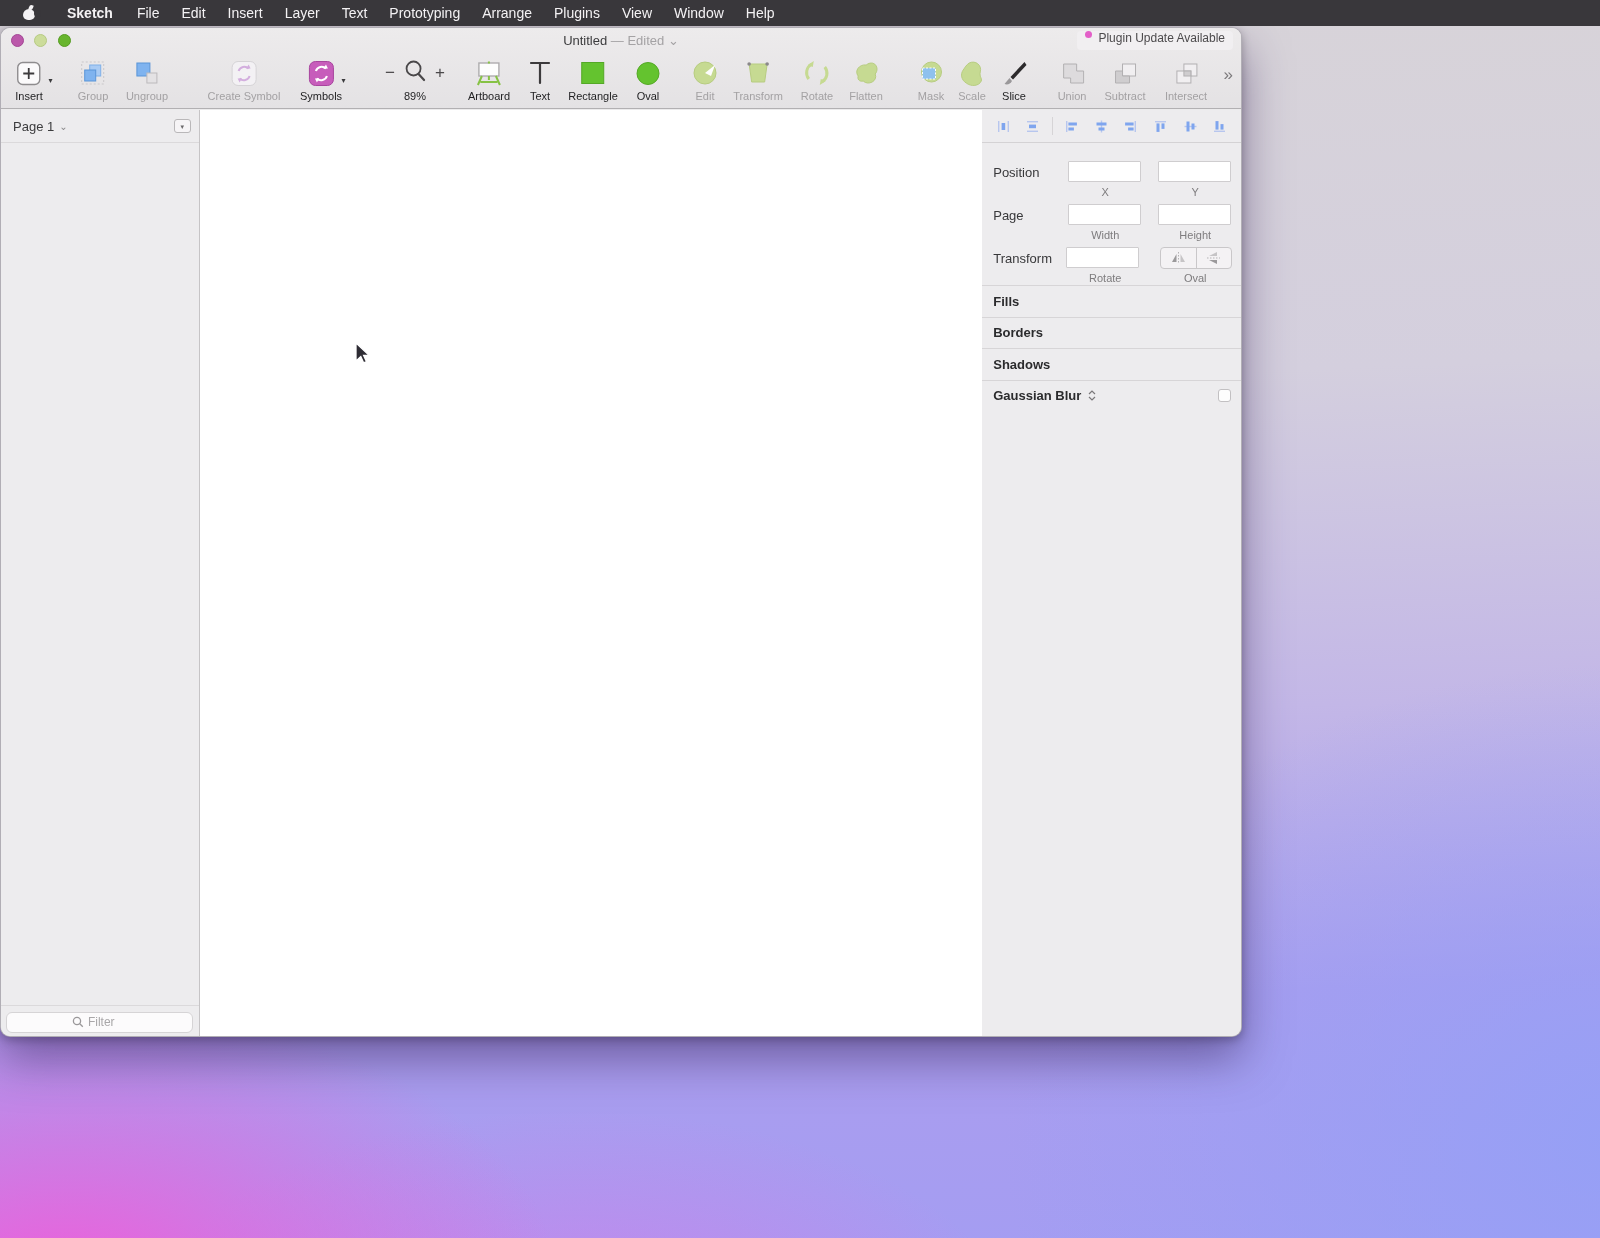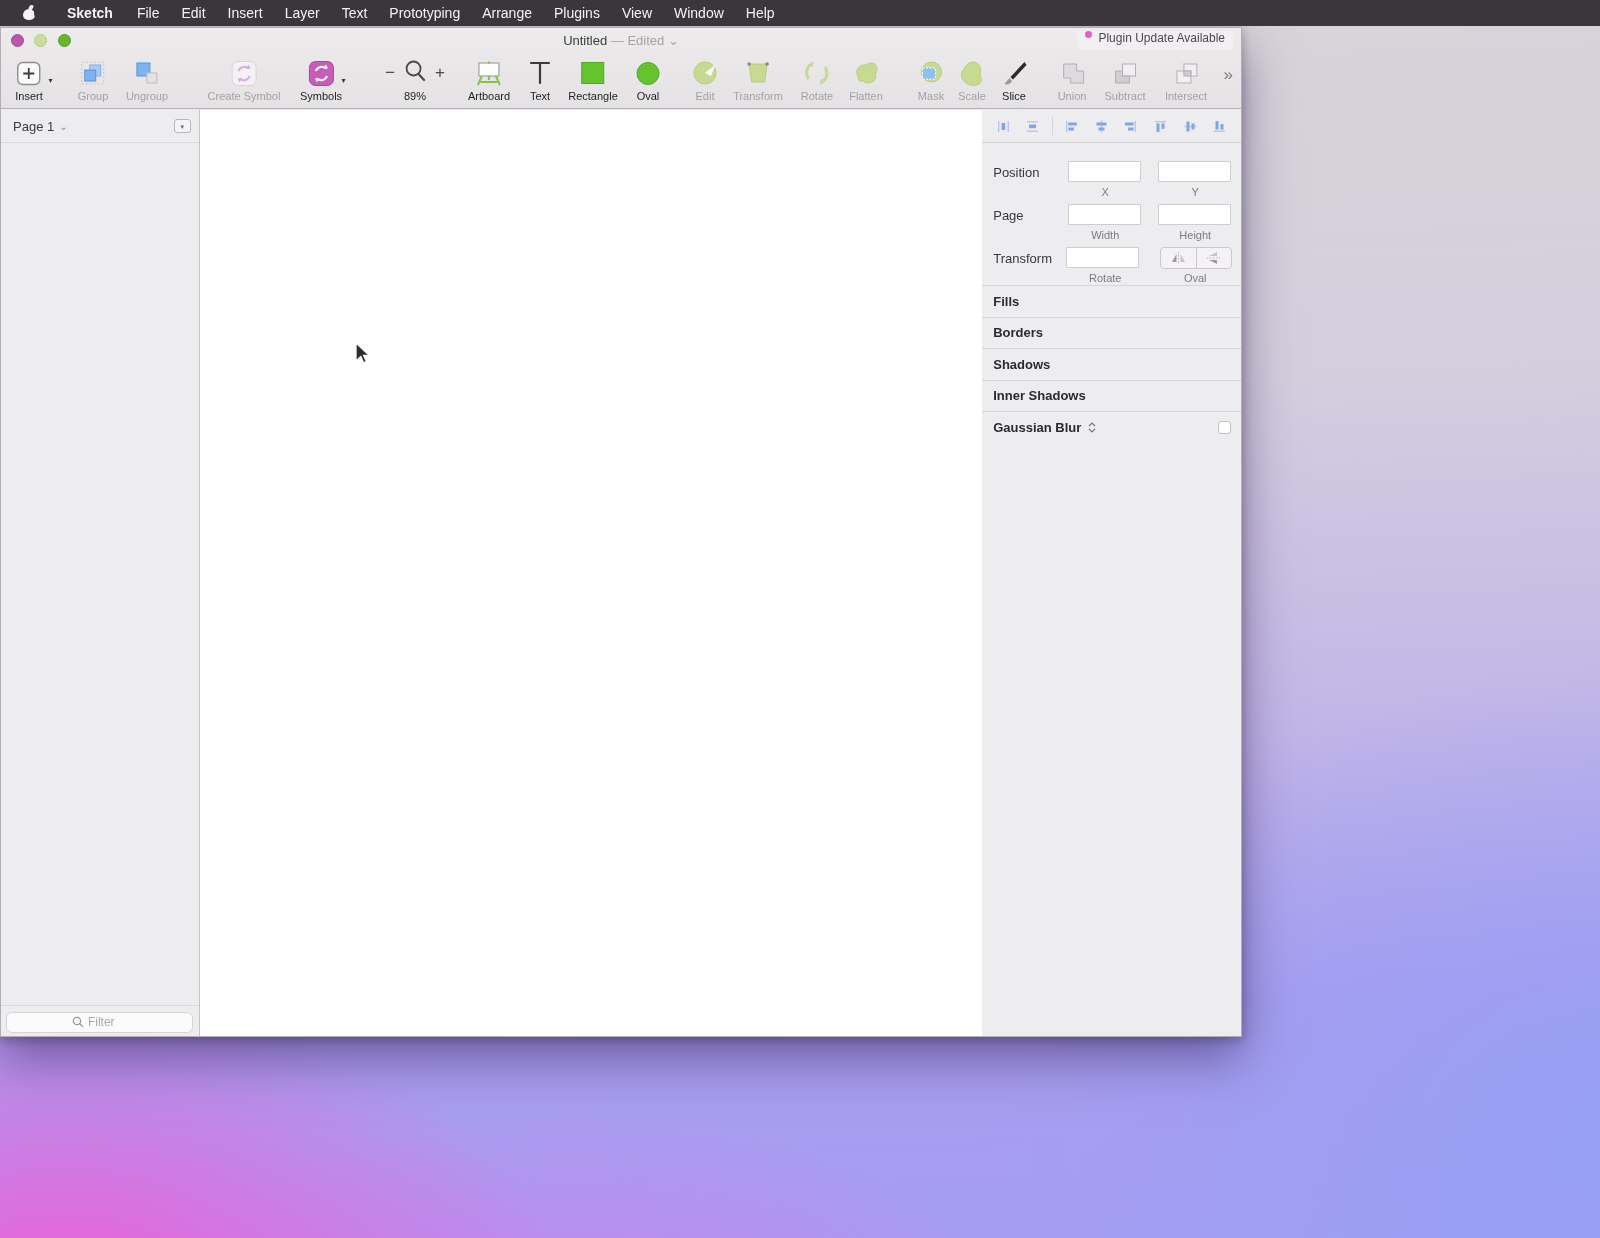--- a/index.html
+++ b/index.html
@@ -24,21 +24,21 @@
     background:#f4f2f4; border-radius:6px 6px 5px 5px; }
   .menubar .apple .bite { position:absolute; right:-3px; top:5px; width:7px; height:7px;
     background:#39373b; border-radius:50%; }
   .menubar .apple .leaf { position:absolute; left:7px; top:0; width:4px; height:5px;
     background:#f4f2f4; border-radius:60% 0 60% 0; transform:rotate(20deg); }
   .menu-item { padding:0 11px; height:26px; line-height:26px; white-space:nowrap; }
   .menu-item.app { font-weight:bold; padding:0 13px; }
 
   
   .window { position:absolute; left:0; top:27px; width:1242px; height:1010px;
-    border-radius:0; overflow:hidden; background:#ecebec;
+    border-radius:10px; overflow:hidden; background:#ecebec;
     border:1px solid rgba(70,60,80,.35);
     box-shadow:0 22px 46px rgba(52,32,86,.5), 0 3px 10px rgba(0,0,0,.28); }
 
   .chrome { position:absolute; left:0; top:0; width:100%; height:81px;
     background:linear-gradient(#edebec, #e4e2e4);
     border-bottom:1px solid #b2b0b2; }
 
   
   .titlebar { position:absolute; left:0; top:0; width:100%; height:25px; }
   .traffic { position:absolute; top:6px; width:13px; height:13px; border-radius:50%; }
@@ -510,23 +510,20 @@
           <div class="style-row">
             <span>Fills</span>
           </div>
           <div class="style-row">
             <span>Borders</span>
           </div>
           <div class="style-row">
             <span>Shadows</span>
           </div>
           <div class="style-row">
-            <span>Inner Shadows</span>
-          </div>
-          <div class="style-row">
             <span>Gaussian Blur</span>
             <span class="stepper">
               <svg width="8" height="5" viewBox="0 0 8 5">
                   <path d="M1 4l3-3 3 3" fill="none" stroke="#7a787a" stroke-width="1.2"></path>
                 </svg>
               <svg width="8" height="5" viewBox="0 0 8 5">
                   <path d="M1 1l3 3 3-3" fill="none" stroke="#7a787a" stroke-width="1.2"></path>
                 </svg>
             </span>
             <span class="gb-checkbox"></span>

